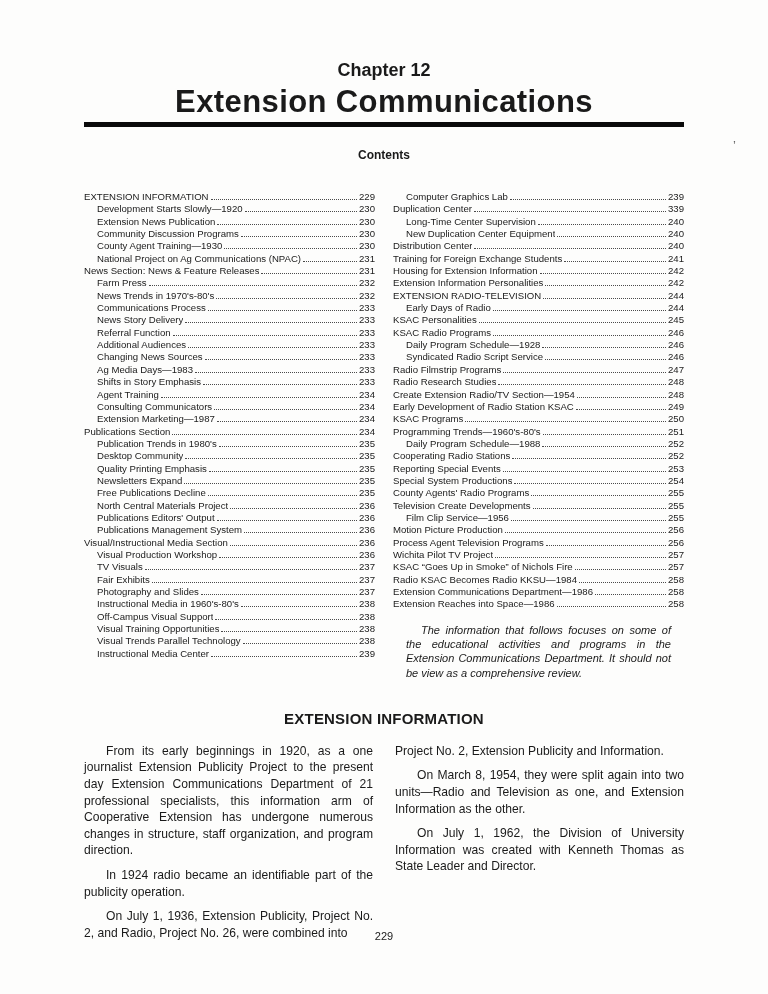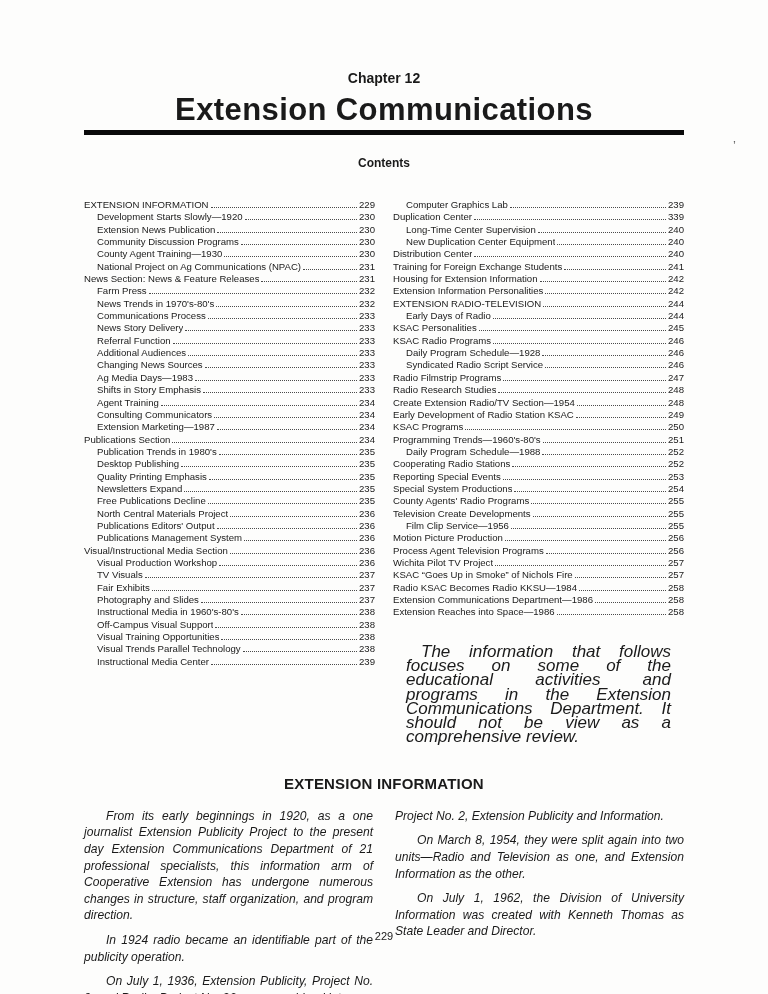--- a/index.html
+++ b/index.html
@@ -4,43 +4,43 @@
 <style>
   * { box-sizing: border-box; }
   html, body { margin: 0; padding: 0; background: #ffffff; }
   .page {
     width: 768px; height: 994px; margin: 0 auto; position: relative;
     background: #fdfdfc; color: #1a1a1a; overflow: hidden;
     font-family: "Liberation Sans", sans-serif;
   }
   .content { padding: 62px 84px 0 84px; }
 
-  .chapter { text-align: center; font-weight: bold; font-size: 14px; line-height: 16px; margin-top: 8px; }
+  .chapter { text-align: center; font-weight: bold; font-size: 18px; line-height: 16px; }
   .title { text-align: center; font-weight: bold; font-size: 31px; line-height: 34px; margin: 7px 0 3px; letter-spacing: 0.4px; }
   .rule { border-top: 5px solid #0a0a0a; margin: 0 0 19px 0; }
   .contents-heading { text-align: center; font-weight: bold; font-size: 12px; line-height: 18px; margin: 0 0 27px; }
 
   .toc { display: flex; gap: 18px; }
   .toc-col { flex: 1 1 0; min-width: 0; }
   .toc-entry { display: flex; align-items: baseline; font-size: 9.6px; line-height: 12.35px; white-space: nowrap; }
   .toc-entry.indent { padding-left: 13px; }
   .toc-label { flex: 0 1 auto; overflow: hidden; }
   .toc-dots { flex: 1 1 6px; min-width: 6px; border-bottom: 1.4px dotted #4a4a4a; margin: 0 2px 2px 2px; }
   .toc-page { flex: 0 0 auto; }
 
   .note {
-    font-style: italic; font-size: 17px; line-height: 14.3px;
-    margin: 26px 13px 0 13px; text-indent: 15px; text-align: justify; white-space: normal;
+    font-style: italic; font-size: 11px; line-height: 14.3px;
+    margin: 12px 13px 0 13px; text-indent: 15px; text-align: justify; white-space: normal;
   }
 
   .section-heading { text-align: center; font-weight: bold; font-size: 15px; line-height: 18px; margin: 30px 0 15px; letter-spacing: 0.2px; }
 
   .body-cols { display: flex; gap: 22px; }
   .body-col { flex: 1 1 0; font-size: 12.1px; line-height: 16.6px; text-align: justify; }
-  .body-para { margin: 0 0 8px 0; text-indent: 22px; font-style: italic; }
+  .body-para { margin: 0 0 8px 0; text-indent: 22px; }
   .body-col.right .body-para:first-child { text-indent: 0; }
 
   .footer { position: absolute; bottom: 52px; left: 0; width: 100%; text-align: center; font-size: 11px; }
   .stray-mark { position: absolute; right: 32px; top: 138px; font-size: 13px; color: #666; }
 </style>
 </head>
 <body>
 
 <div class="page">
   <span class="stray-mark">’</span>
@@ -152,21 +152,21 @@
             <span class="toc-label">Publications Section</span>
             <span class="toc-dots"></span>
             <span class="toc-page">234</span>
           </div>
           <div class="toc-entry indent">
             <span class="toc-label">Publication Trends in 1980's</span>
             <span class="toc-dots"></span>
             <span class="toc-page">235</span>
           </div>
           <div class="toc-entry indent">
-            <span class="toc-label">Desktop Publishing</span>
+            <span class="toc-label">Desktop Community</span>
             <span class="toc-dots"></span>
             <span class="toc-page">235</span>
           </div>
           <div class="toc-entry indent">
             <span class="toc-label">Quality Printing Emphasis</span>
             <span class="toc-dots"></span>
             <span class="toc-page">235</span>
           </div>
           <div class="toc-entry indent">
             <span class="toc-label">Newsletters Expand</span>

